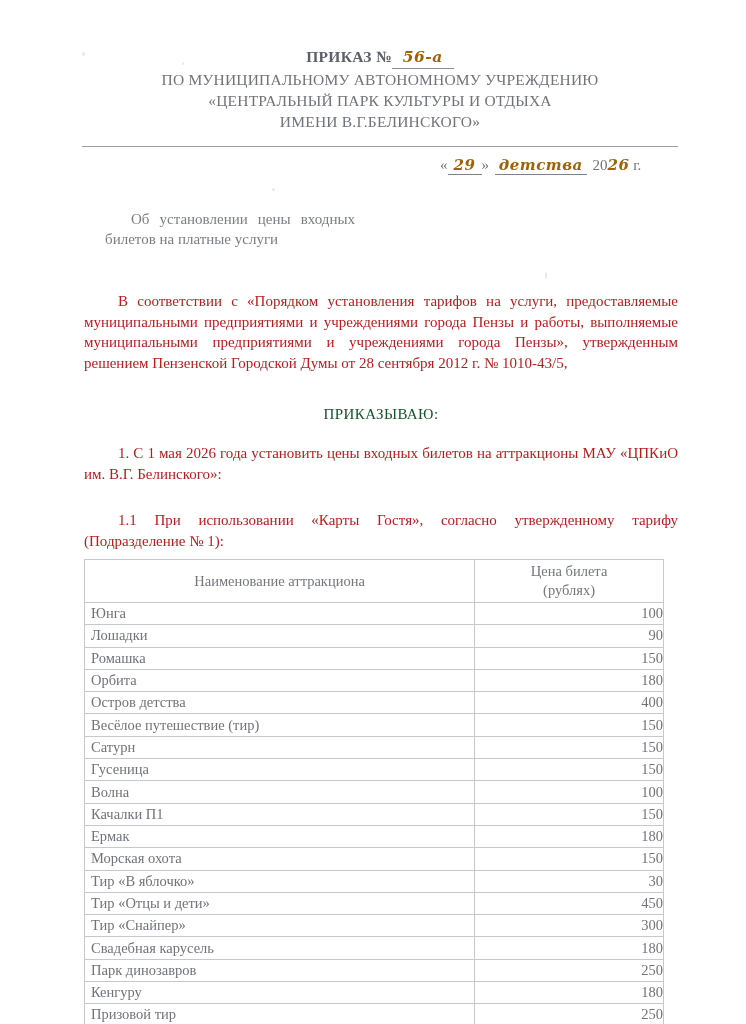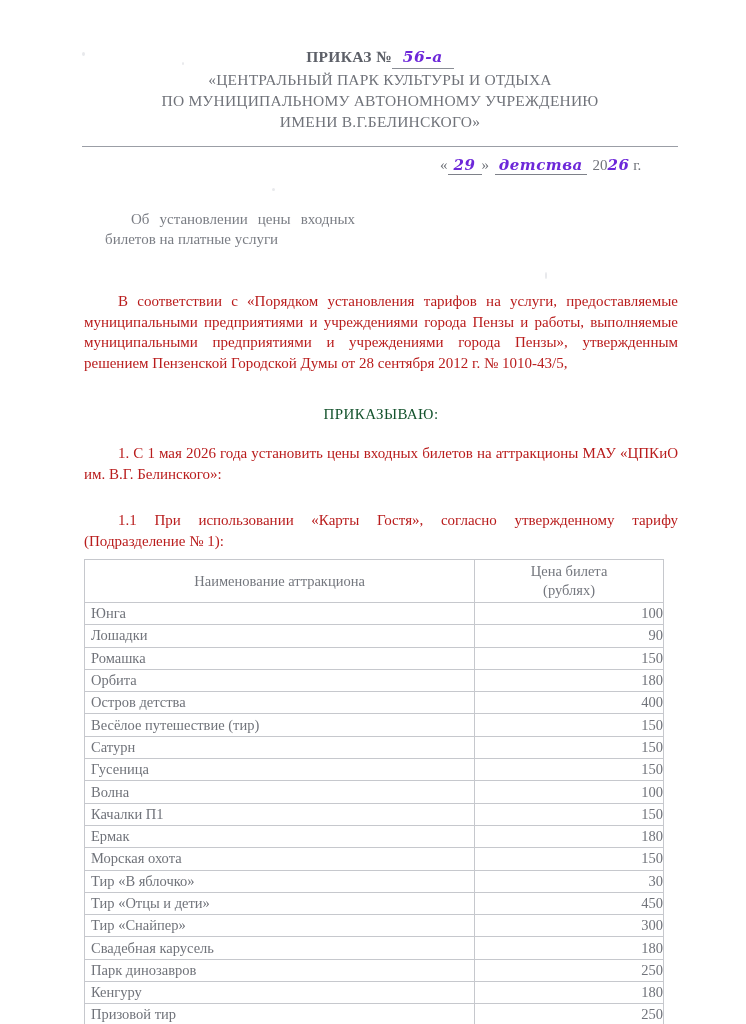--- a/index.html
+++ b/index.html
@@ -51,21 +51,21 @@
 
   .prikaz-word {
     font-weight: bold;
     color: #5d6068;
     letter-spacing: 0.3px;
   }
 
   
   .ink {
     font-family: "DejaVu Serif", serif;
-    color: #6d28d9;
+    color: #a16207;
     font-style: italic;
     font-weight: bold;
     letter-spacing: 0.5px;
   }
 
   .ink-underline {
     display: inline-block;
     border-bottom: 1px solid #8a8d95;
     padding: 0 4px 1px 4px;
     min-width: 54px;
@@ -212,22 +212,22 @@
 
   <span class="speck" style="left:82px;top:52px;width:3px;height:4px;"></span>
   <span class="speck" style="left:182px;top:62px;width:2px;height:3px;"></span>
   <span class="speck" style="left:272px;top:188px;width:3px;height:3px;"></span>
   <span class="speck" style="left:545px;top:272px;width:2px;height:7px;"></span>
 
   <div class="doc-head">
     <div class="head-line first">
       <span class="prikaz-word">ПРИКАЗ №</span><span class="ink ink-underline">56-а</span>
     </div>
+    <div class="head-line">ПО МУНИЦИПАЛЬНОМУ АВТОНОМНОМУ УЧРЕЖДЕНИЮ</div>
     <div class="head-line">«ЦЕНТРАЛЬНЫЙ ПАРК КУЛЬТУРЫ И ОТДЫХА</div>
-    <div class="head-line">ПО МУНИЦИПАЛЬНОМУ АВТОНОМНОМУ УЧРЕЖДЕНИЮ</div>
     <div class="head-line">ИМЕНИ В.Г.БЕЛИНСКОГО»</div>
   </div>
 
   <div class="hrule"></div>
 
   <div class="date-line">
     <span>«</span><span class="ink date-day">29</span><span>»</span>
     <span class="ink date-month">детства</span>
     <span>20</span><span class="ink date-year-ink">26</span>
     <span>г.</span>

